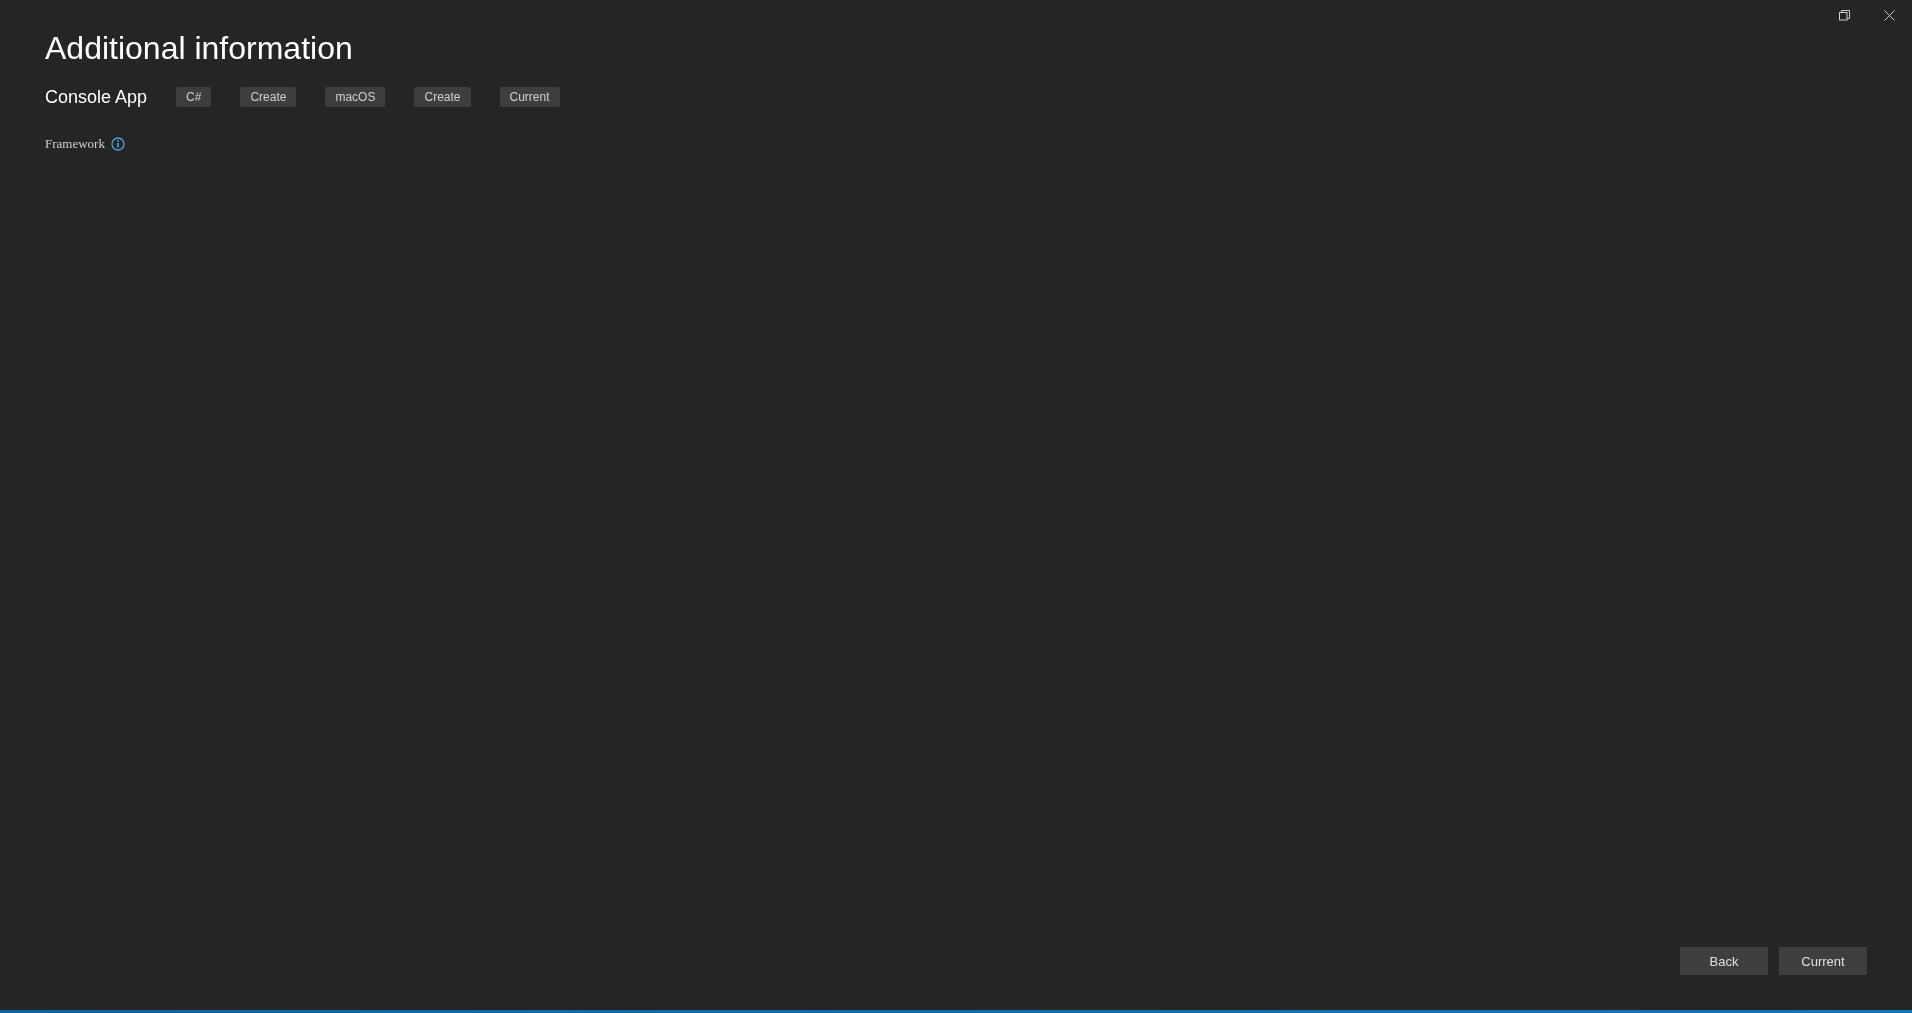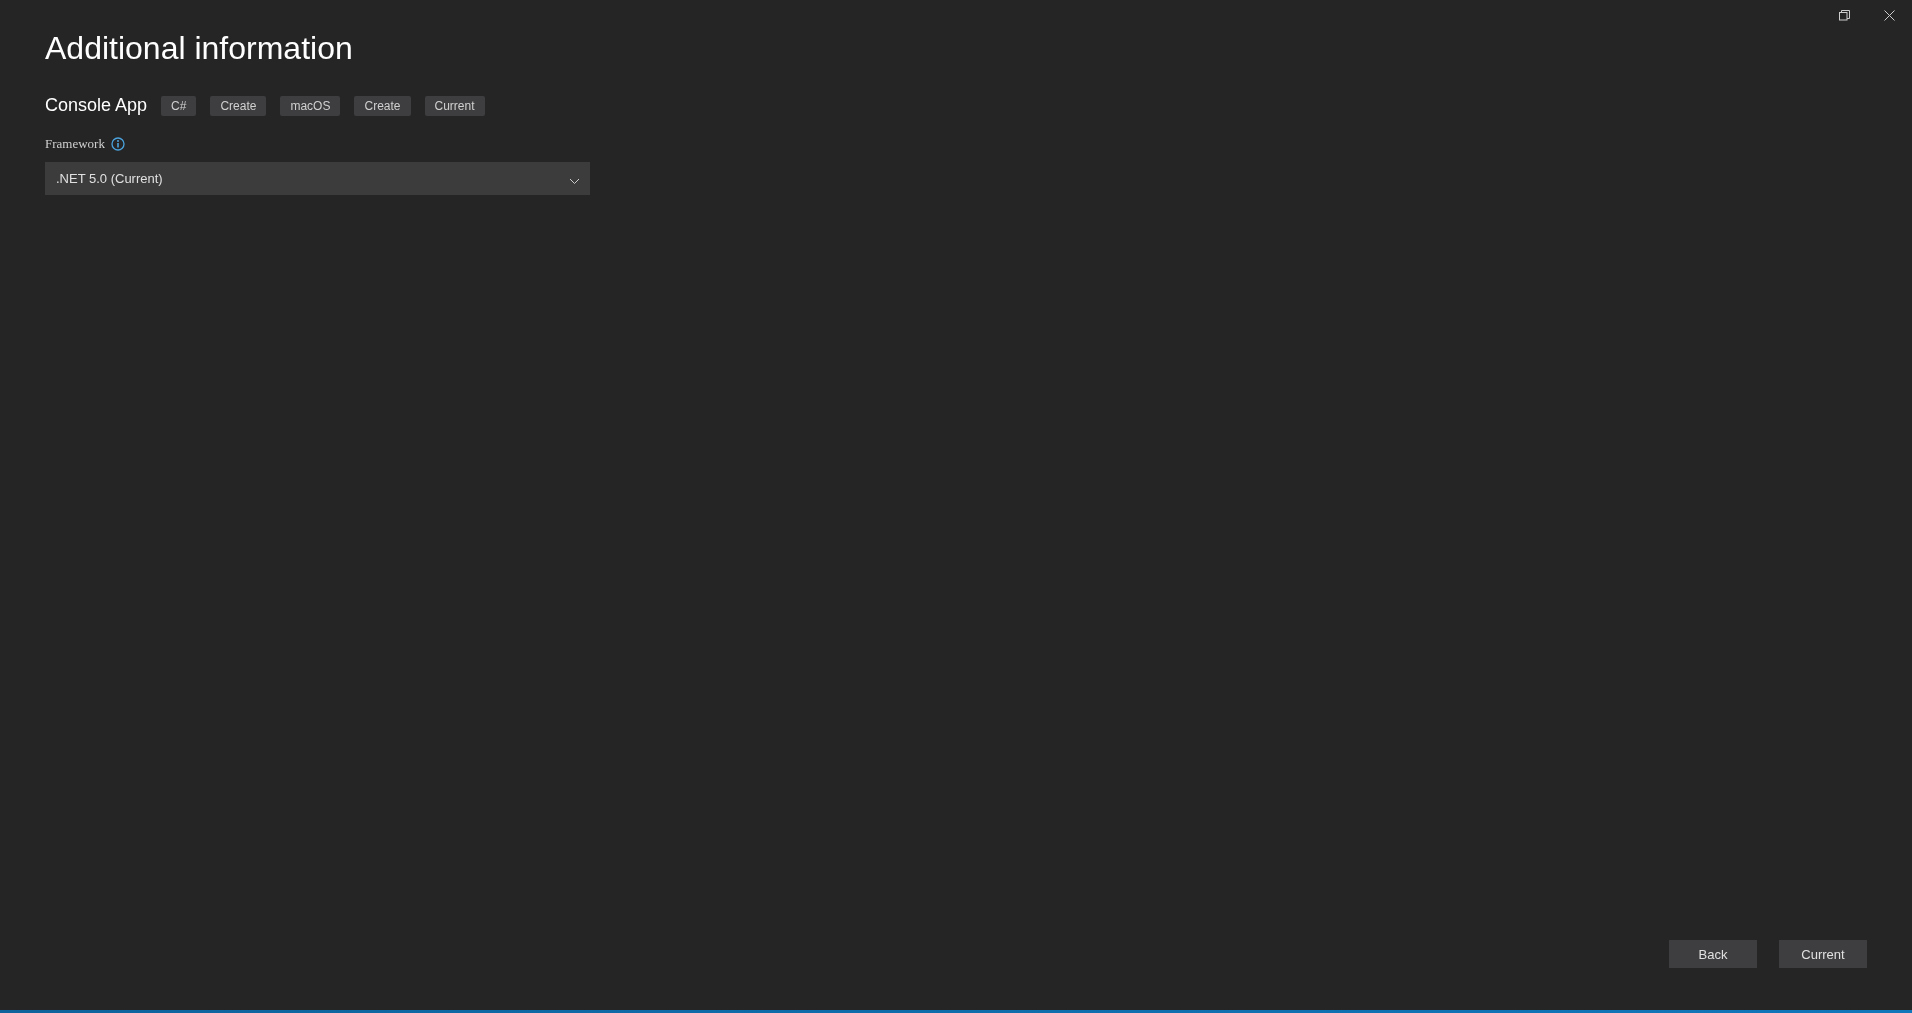--- a/index.html
+++ b/index.html
@@ -37,27 +37,27 @@
       position: absolute;
       top: 30px;
       left: 45px;
       right: 45px;
       bottom: 90px;
     }
     .page-title {
       font-size: 32px;
       font-weight: 400;
       color: #ffffff;
-      margin-bottom: 28px;
+      margin-bottom: 20px;
     }
     .template-row {
       display: flex;
-      align-items: flex-end;
-      gap: 14px;
-      margin-bottom: 20px;
+      align-items: flex-start;
+      gap: 29px;
+      margin-bottom: 28px;
     }
     .template-name {
       font-size: 18px;
       font-weight: 400;
       color: #ffffff;
     }
     .tag {
       background-color: #3e3e40;
       color: #d0d0d0;
       font-size: 12px;
@@ -95,24 +95,24 @@
     }
     .combo-text {
       font-size: 13px;
       color: #e0e0e0;
     }
     .combo-caret {
       color: #cccccc;
     }
     .footer {
       position: absolute;
-      bottom: 45px;
+      bottom: 38px;
       right: 45px;
       display: flex;
-      gap: 22px;
+      gap: 11px;
     }
     .btn {
       min-width: 88px;
       height: 28px;
       background-color: #3e3e40;
       color: #e0e0e0;
       border: none;
       font-size: 13px;
       cursor: pointer;
       padding: 0 16px;
@@ -160,28 +160,20 @@
     <span class="field-label">Framework</span>
     <span class="info-icon">
       <svg width="14" height="14" viewBox="0 0 14 14">
         <circle cx="7" cy="7" r="6" fill="none" stroke="#4ba3dd" stroke-width="1.3"></circle>
         <circle cx="7" cy="4" r="1" fill="#4ba3dd"></circle>
         <rect x="6.2" y="6" width="1.6" height="4.5" fill="#4ba3dd"></rect>
       </svg>
     </span>
   </div>
 
-  <div class="combo">
-    <span class="combo-text">.NET 5.0 (Current)</span>
-    <span class="combo-caret">
-      <svg width="9" height="5" viewBox="0 0 9 5">
-        <path d="M 0 0 L 4.5 4.5 L 9 0" fill="none" stroke="#cccccc" stroke-width="1"></path>
-      </svg>
-    </span>
-  </div>
 </div>
 
 <div class="footer">
   <button class="btn">Back</button>
   <button class="btn">Current</button>
 </div>
 
 <div class="bottom-edge"></div>
 
 </body></html>

